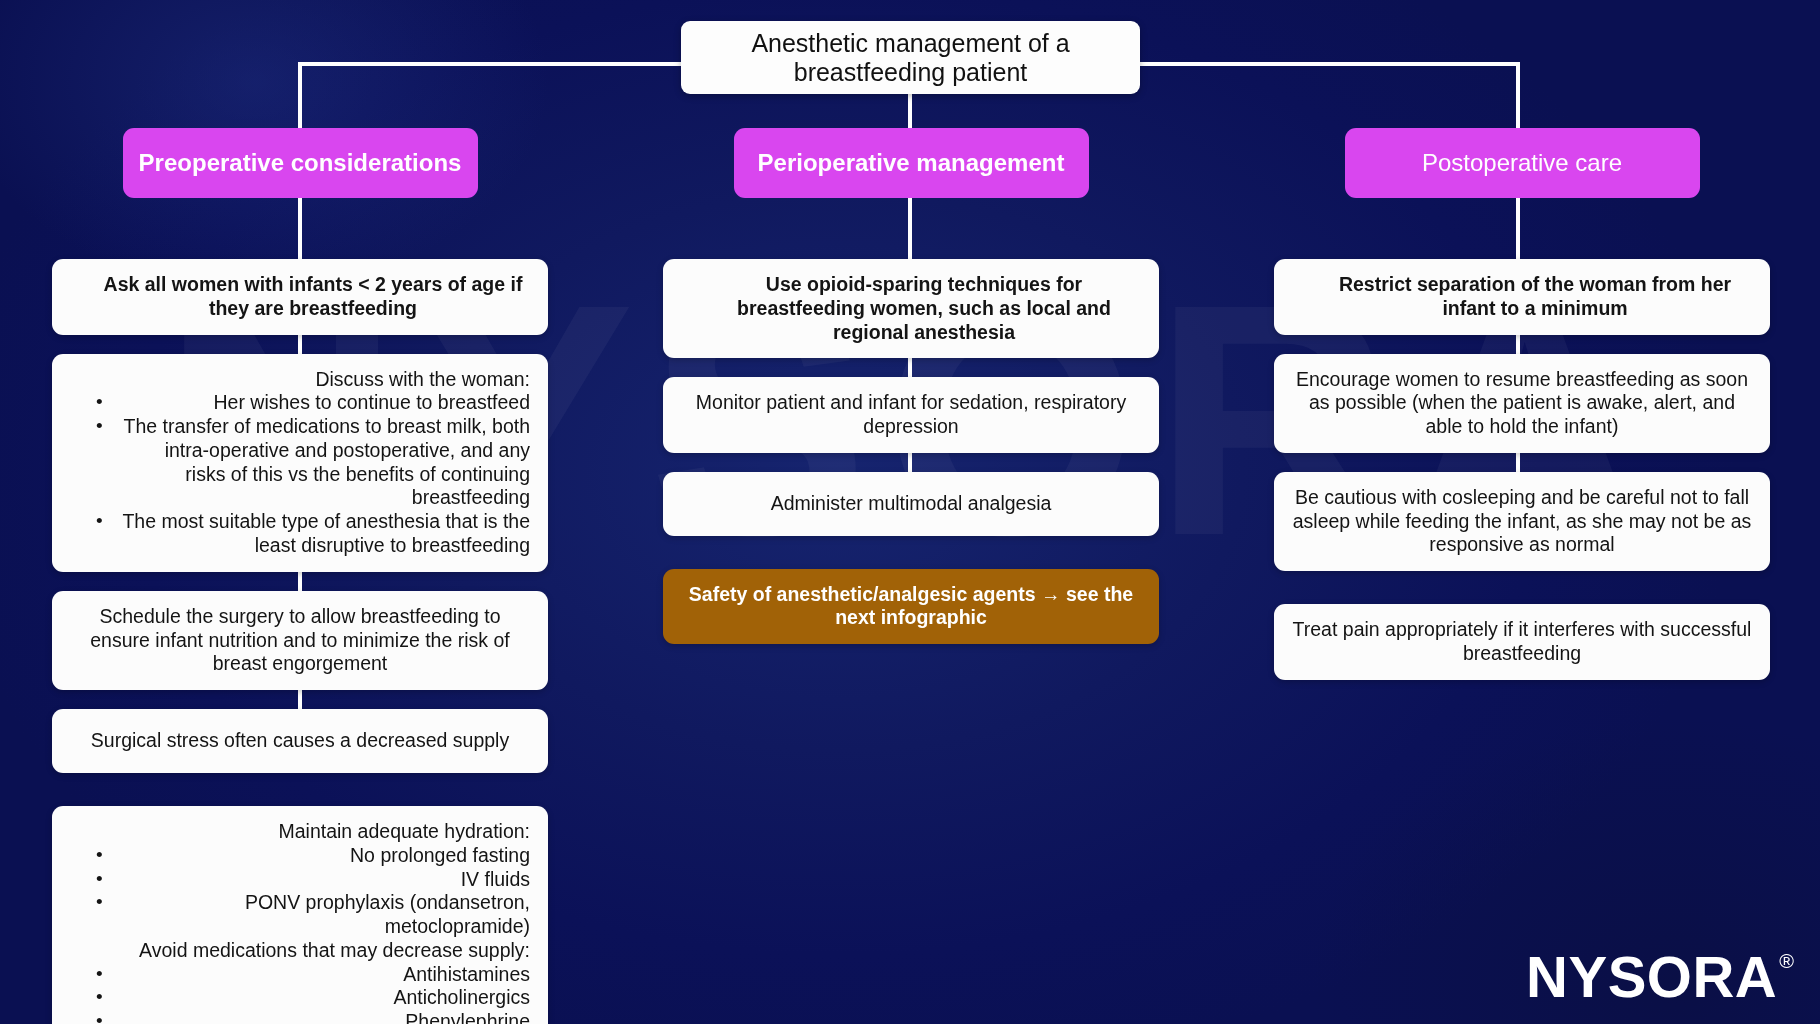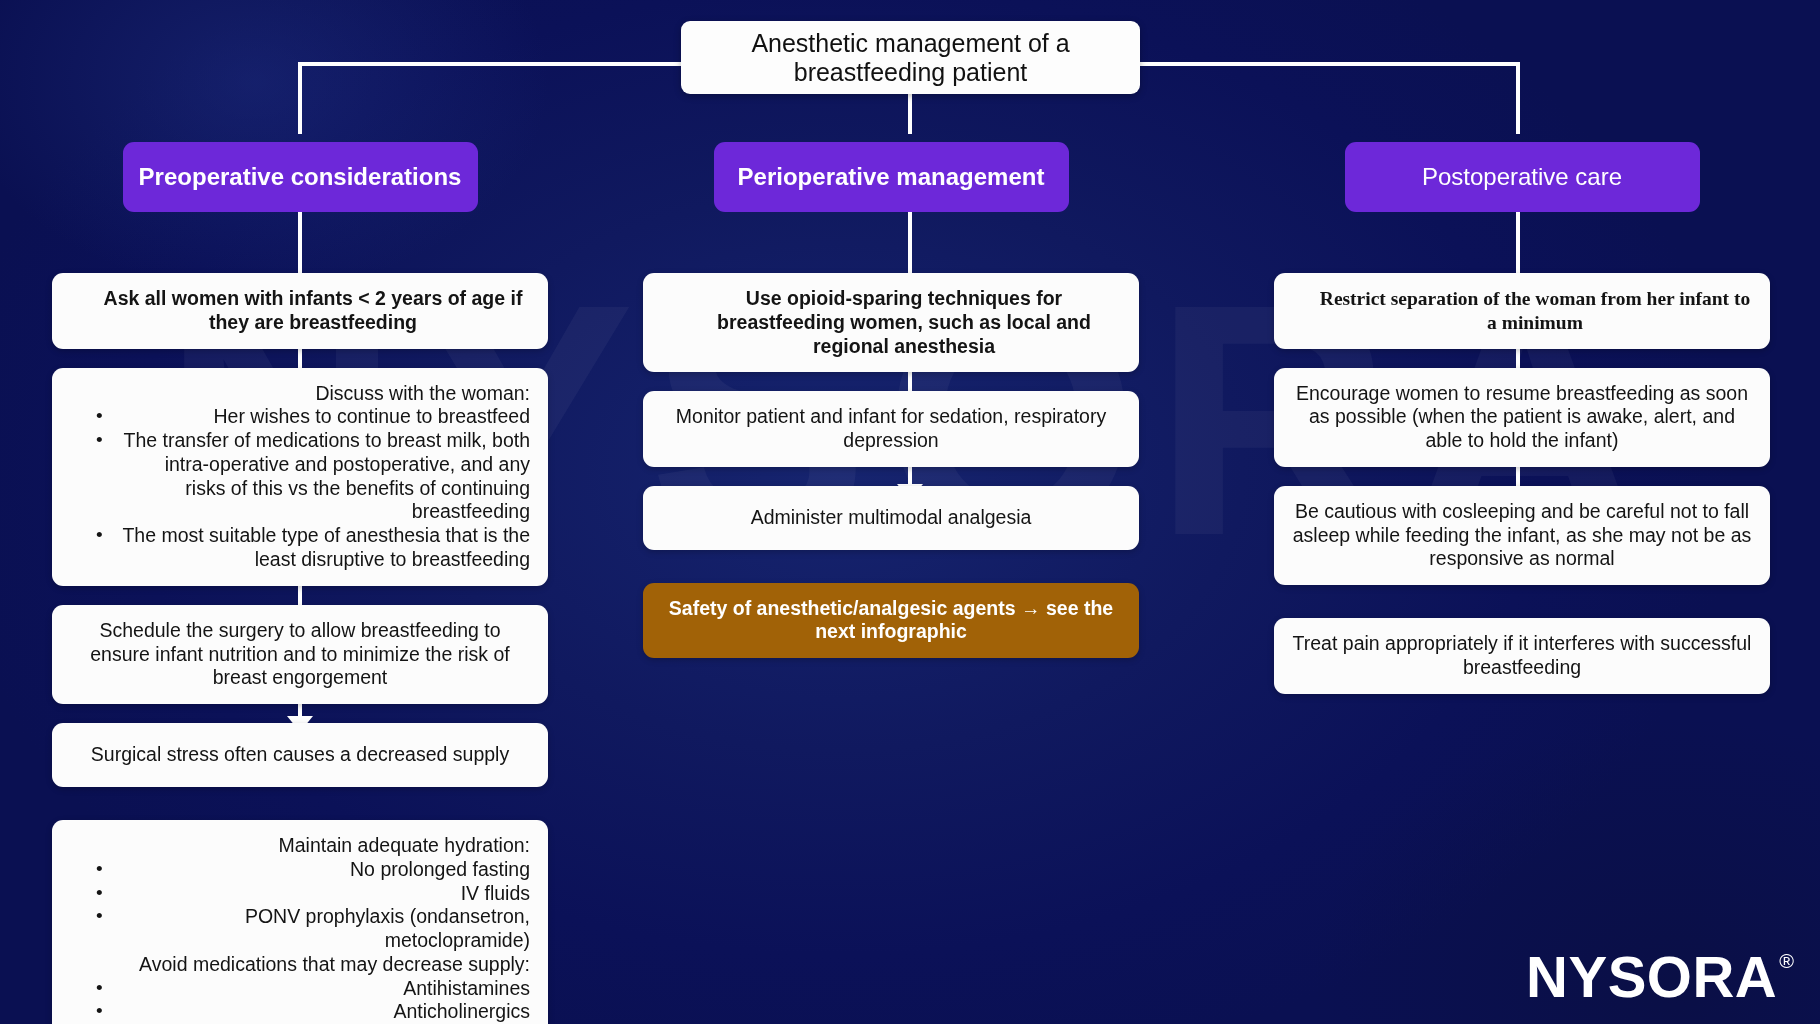--- a/index.html
+++ b/index.html
@@ -79,37 +79,37 @@
     justify-content: center;
     text-align: center;
     padding: 7px 14px;
     box-shadow: 0 2px 7px rgba(0,0,0,.28);
     z-index: 4;
   }
 
   
   .column { position: absolute; top: 128px; }
   #col-0 { left: 52px;   width: 496px; }
-  #col-1 { left: 643px;  width: 496px; }
+  #col-1 { left: 663px;  width: 496px; }
   #col-2 { left: 1274px; width: 496px; }
 
   .col-header {
-    background: #6d28d9;
+    background: #d946ef;
     border-radius: 11px;
     color: #ffffff;
     font-size: 24px;
     font-weight: bold;
     line-height: 1.16;
     text-align: center;
     padding: 14px 16px;
     min-height: 70px;
     display: flex;
     align-items: center;
     justify-content: center;
-    margin: 14px auto;
+    margin: 0 auto;
     width: 355px;
     position: relative;
     z-index: 3;
   }
   #col-2 .col-header { font-weight: normal; }
 
   .node {
     position: relative;
     background: #fcfcfc;
     border-radius: 11px;
@@ -248,21 +248,21 @@
     <div class="node center" style="margin-top:19px;">Monitor patient and infant for sedation, respiratory depression</div>
 
     <div class="node center" style="margin-top:19px; padding-top:20px; padding-bottom:20px;">Administer multimodal analgesia</div>
 
     <div class="node accent" style="margin-top:33px;">Safety of anesthetic/analgesic agents → see the next infographic</div>
   </div>
 
   <div class="column" id="col-2">
     <div class="col-header">Postoperative care</div>
 
-    <div class="node center bold" style="margin-top:61px;font-family:Liberation Serif, serif;">Restrict separation of the woman from her infant to a minimum</div>
+    <div class="node center bold" style="margin-top:61px;">Restrict separation of the woman from her infant to a minimum</div>
 
     <div class="node center" style="margin-top:19px;">Encourage women to resume breastfeeding as soon as possible (when the patient is awake, alert, and able to hold the infant)</div>
 
     <div class="node center" style="margin-top:19px;">Be cautious with cosleeping and be careful not to fall asleep while feeding the infant, as she may not be as responsive as normal</div>
 
     <div class="node center" style="margin-top:33px;">Treat pain appropriately if it interferes with successful breastfeeding</div>
   </div>
 
 </div>
 

